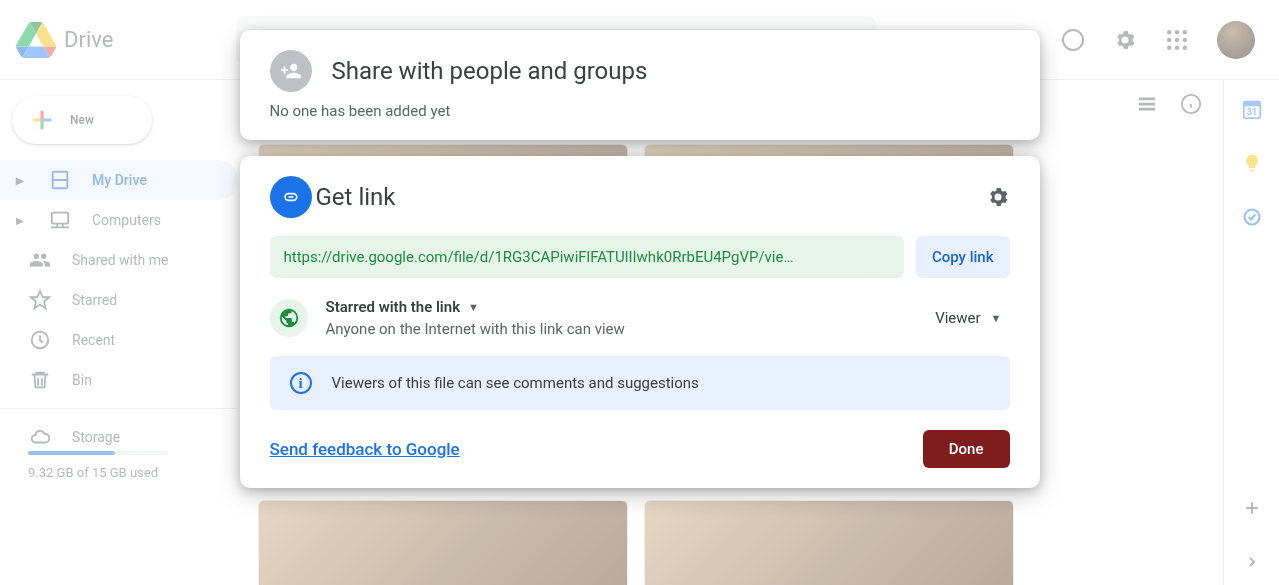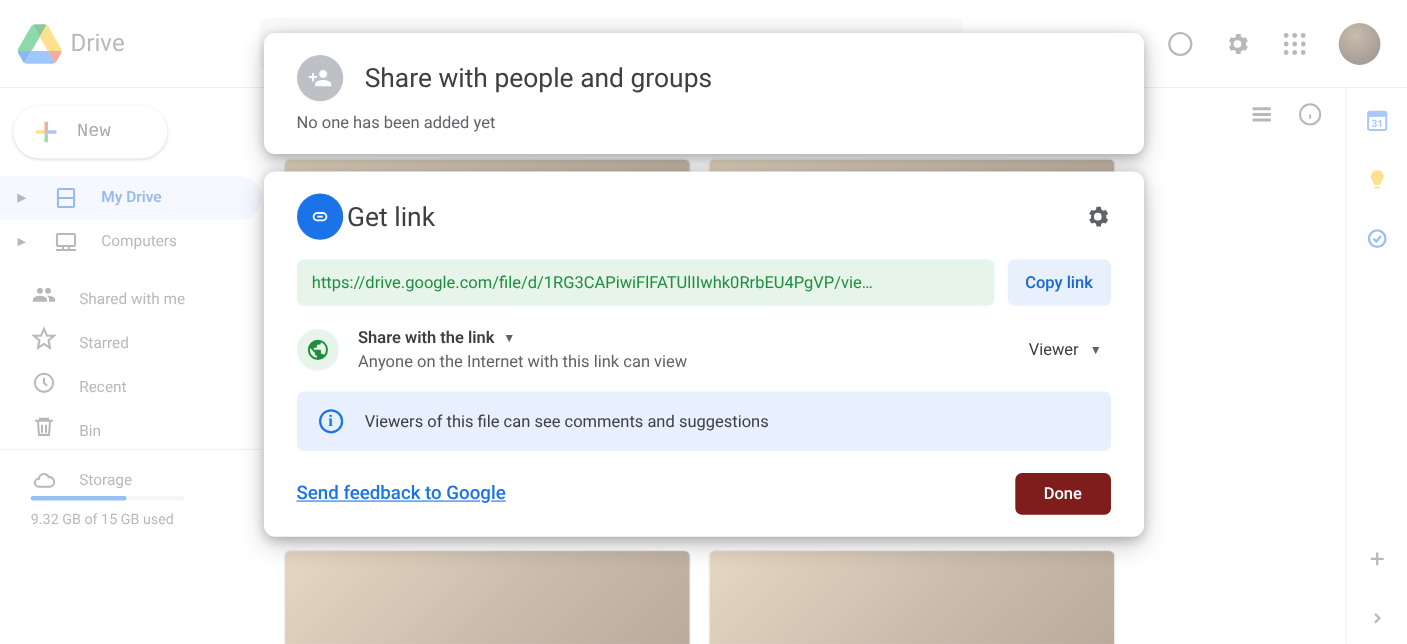--- a/index.html
+++ b/index.html
@@ -13,26 +13,26 @@
   .search-bar { flex: 1; max-width: 640px; height: 48px; background: #f1f3f4; border-radius: 8px; display: flex; align-items: center; padding: 0 16px; }
   .header-right { display: flex; align-items: center; gap: 28px; margin-left: auto; padding-right: 8px; }
   .hicon { width: 24px; height: 24px; color: #5f6368; display: flex; align-items: center; justify-content: center; cursor: pointer; }
   .avatar { width: 38px; height: 38px; border-radius: 50%; background: radial-gradient(circle at 40% 30%, #8b6b4a 0%, #3a2a1a 70%); }
 
   
   .body { display: flex; height: calc(100% - 80px); }
   .sidebar { width: 238px; padding-top: 12px; }
   .new-btn { margin: 4px 0 16px 12px; width: 140px; height: 48px; border-radius: 28px; background: #fff; box-shadow: 0 1px 2px rgba(60,64,67,.3), 0 1px 3px 1px rgba(60,64,67,.15); display: flex; align-items: center; gap: 14px; padding: 0 24px 0 16px; cursor: pointer; }
   .plus-icon { width: 28px; height: 28px; }
-  .new-label { font-size: 17px; color: #3c4043; font-weight: 500; font-family: Liberation Mono, monospace; }
+  .new-label { font-size: 12px; color: #3c4043; font-weight: 500; }
 
   .nav-item { height: 40px; display: flex; align-items: center; padding-left: 16px; gap: 20px; color: #5f6368; border-radius: 0 20px 20px 0; cursor: pointer; font-size: 14px; }
   .nav-item.active { background: #e8f0fe; color: #1967d2; font-weight: 600; }
   .nav-item .chev { width: 12px; color: #5f6368; font-size: 10px; }
-  .nav-item.no-chev { padding-left: 28px; align-items: flex-end; }
+  .nav-item.no-chev { padding-left: 28px; }
   .nav-icon { width: 24px; height: 24px; display: flex; align-items: center; justify-content: center; }
   .divider { height: 1px; background: #dadce0; margin: 8px 0; }
   .storage { padding: 8px 28px; color: #5f6368; }
   .storage-row { display: flex; align-items: center; gap: 20px; font-size: 14px; margin-bottom: 2px;}
   .storage-bar { height: 4px; width: 140px; background: #e8eaed; border-radius: 2px; margin-bottom: 10px; }
   .storage-fill { height: 100%; width: 62%; background: #1a73e8; border-radius: 2px; }
   .storage-text { font-size: 13px; color: #5f6368; }
 
   .main { flex: 1; background: #fff; position: relative; }
   .toolbar { height: 48px; display: flex; align-items: center; justify-content: flex-end; padding-right: 20px; gap: 20px; color: #5f6368; border-bottom: 1px solid transparent; }
@@ -296,21 +296,21 @@
     </div>
 
     <div class="access-row">
       <div class="globe-wrap">
         <svg width="22" height="22" viewBox="0 0 24 24" fill="#1e8e3e">
             <path d="M12 2a10 10 0 1 0 0 20 10 10 0 0 0 0-20zm-1 17.93A8 8 0 0 1 4 12c0-.6.08-1.2.21-1.77L9 15v1a2 2 0 0 0 2 2zm6.9-2.54A2 2 0 0 0 16 16h-1v-3a1 1 0 0 0-1-1H8v-2h2a1 1 0 0 0 1-1V7h2a2 2 0 0 0 2-2v-.41A8 8 0 0 1 17.9 17.39z"></path>
           </svg>
       </div>
       <div class="access-text">
         <div class="access-title">
-          <span>Share with the link</span>
+          <span>Starred with the link</span>
           <span style="font-size:11px;color:#5f6368">▼</span>
         </div>
         <div class="access-desc">Anyone on the Internet with this link can view</div>
       </div>
       <div class="role-select">
         <span>Viewer</span>
         <span style="font-size:11px;color:#5f6368">▼</span>
       </div>
     </div>
 

